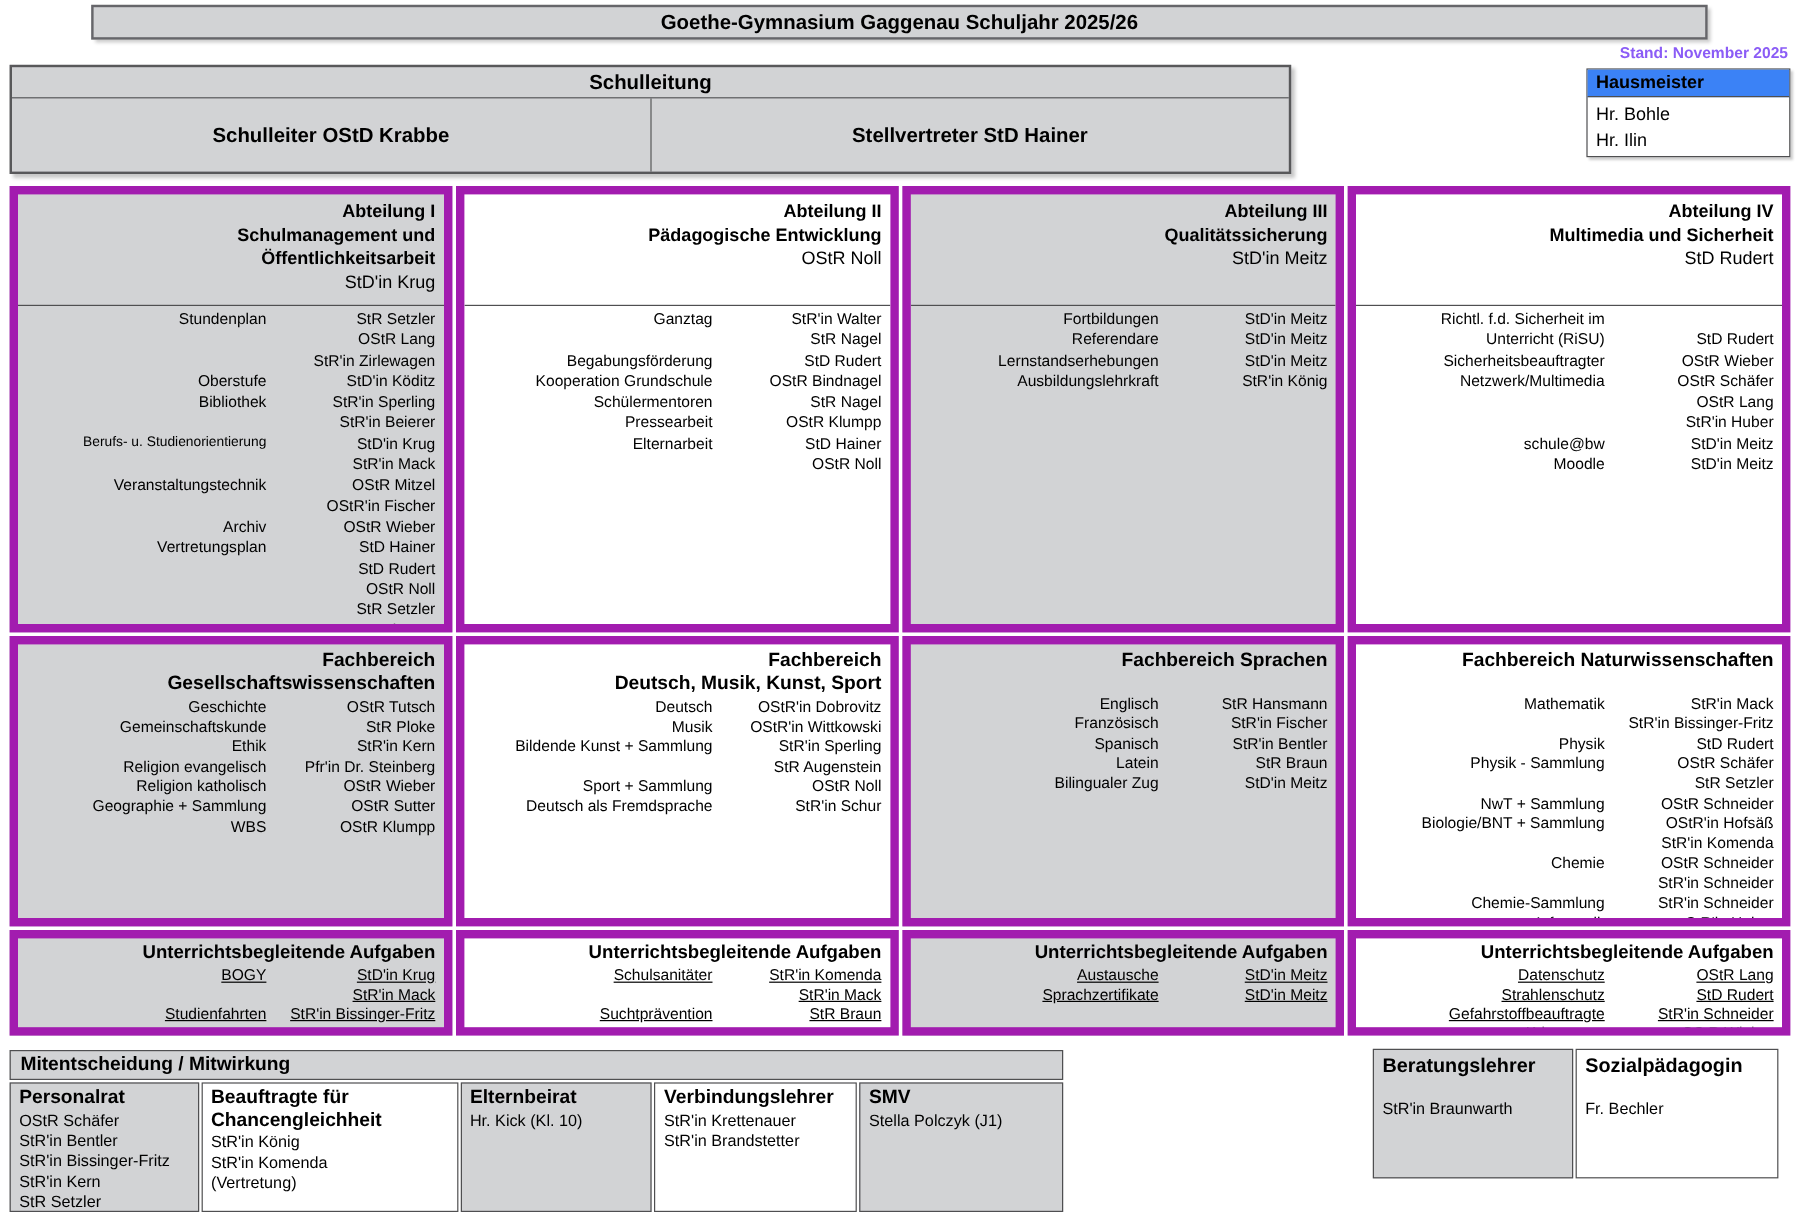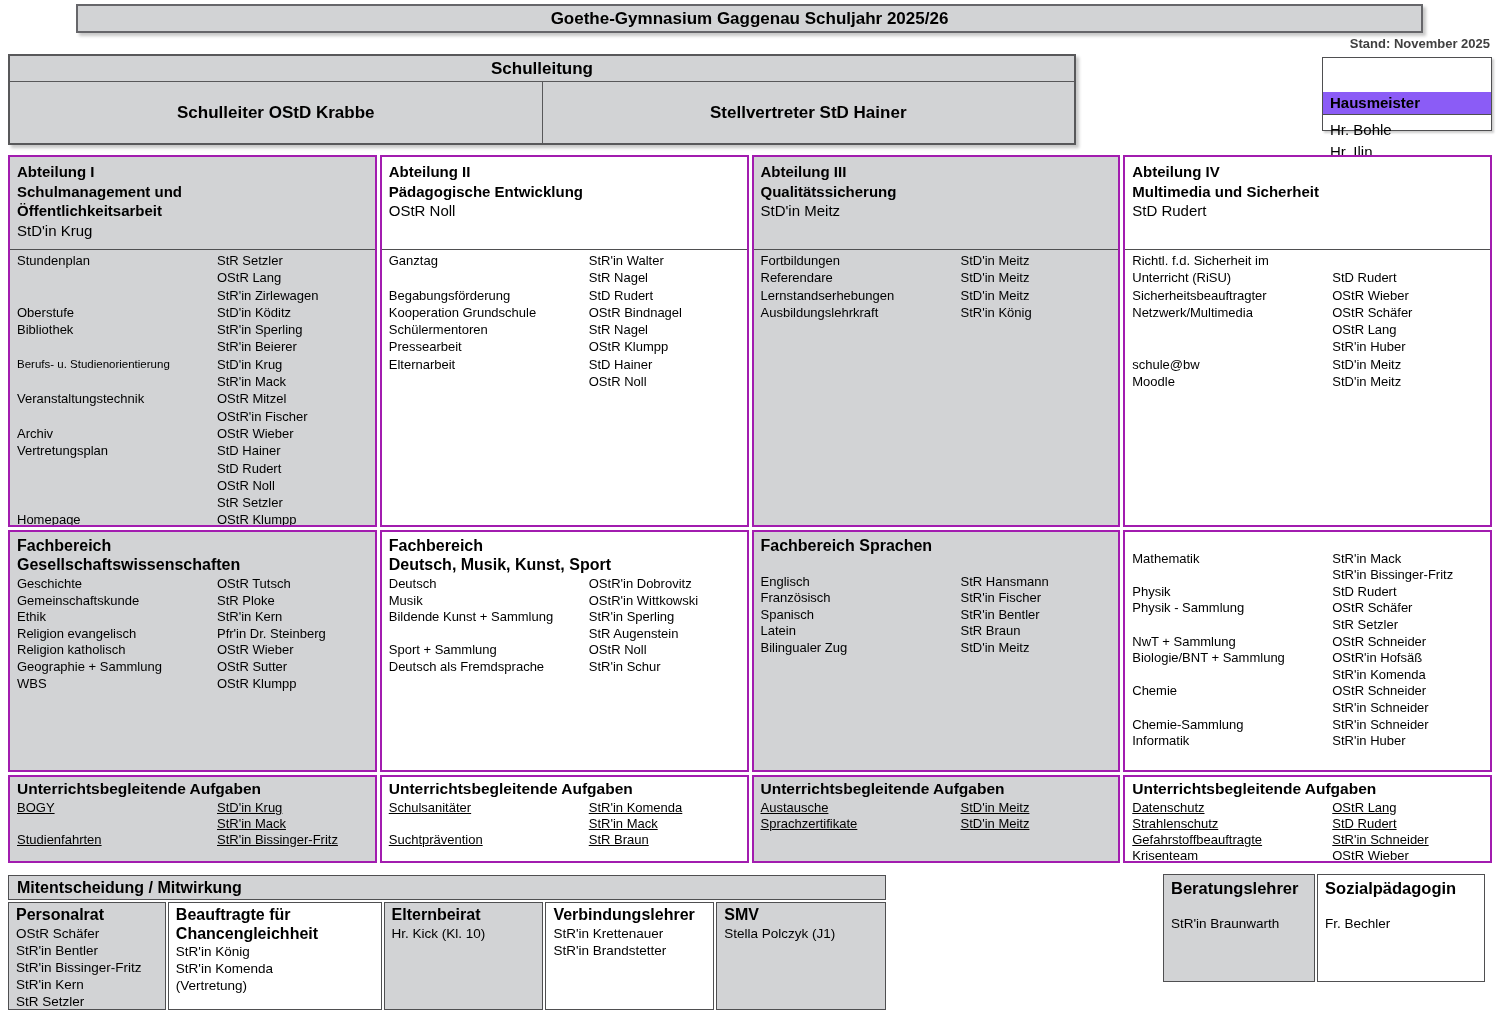--- a/index.html
+++ b/index.html
@@ -5,40 +5,40 @@
   * { margin:0; padding:0; box-sizing:border-box; }
   body { font-family:"Liberation Sans","DejaVu Sans",sans-serif; color:#000; background:#f4f4f4; }
   .page { position:relative; width:1500px; height:1016px; background:#ffffff; overflow:hidden; }
 
   .shaded { background:#d2d3d5; }
   .white-bg { background:#ffffff; }
 
   .title-box { position:absolute; left:76px; top:4px; width:1347px; height:29px;
     background:#d2d3d5; border:2px solid #66666a; box-shadow:3px 3px 3px rgba(0,0,0,0.22);
     display:flex; align-items:center; justify-content:center; font-weight:bold; font-size:17px; }
-  .stand { position:absolute; right:10px; top:36px; color:#404040; font-weight:bold; font-size:13px; }
+  .stand { position:absolute; right:10px; top:36px; color:#8b5cf6; font-weight:bold; font-size:13px; }
 
   .sl-box { position:absolute; left:8px; top:54px; width:1068px; height:91px;
     border:2px solid #58585a; background:#d2d3d5; box-shadow:3px 3px 3px rgba(0,0,0,0.22); }
   .sl-header { height:26px; border-bottom:1px solid #58585a; display:flex; align-items:center;
     justify-content:center; font-weight:bold; font-size:17px; }
   .sl-cells { display:flex; height:61px; }
   .sl-cell { flex:1; display:flex; align-items:center; justify-content:center; font-weight:bold; font-size:17px; }
   .sl-cell.first { border-right:1px solid #58585a; }
 
   .hm-box { position:absolute; left:1322px; top:57px; width:170px; height:74px;
     border:1px solid #4f4f51; background:#fff; box-shadow:2px 2px 2px rgba(0,0,0,0.2); }
-  .hm-header { height:23px; background:#8b5cf6; border-bottom:1px solid #4f4f51;
-    font-weight:bold; font-size:15px; padding:2px 7px;margin-top:34px; }
+  .hm-header { height:23px; background:#3b82f6; border-bottom:1px solid #4f4f51;
+    font-weight:bold; font-size:15px; padding:2px 7px; }
   .hm-names { padding:4px 7px; font-size:15px; line-height:22px; }
 
   #grid { position:absolute; left:8px; top:155px; width:1484px; display:grid;
     grid-template-columns:repeat(4,1fr); grid-template-rows:372px 242px 88px;
     gap:3px; grid-auto-flow:column; }
-  .gbox { border:2px solid #a21caf; overflow:hidden; }
+  .gbox { border:7px solid #a21caf; overflow:hidden;text-align:right; }
 
   .sec-head.abt-head { height:93px; border-bottom:1px solid #4f4f51; padding:5px 7px 0; }
   .bold-line { font-weight:bold; font-size:15px; line-height:19.5px; }
   .leader-line { font-size:15px; line-height:20px; }
 
   .fb-head { padding:4px 7px 0; }
   .fb-title { font-weight:bold; font-size:16px; line-height:19px; }
 
   .task-title { font-weight:bold; font-size:15.5px; line-height:18px; padding:3px 7px 0; }
 
@@ -409,20 +409,23 @@
             <div class="lbl">schule@bw</div>
             <div class="nm">StD'in Meitz</div>
           </div>
           <div class="row">
             <div class="lbl">Moodle</div>
             <div class="nm">StD'in Meitz</div>
           </div>
         </div>
       </div>
       <div class="gbox white-bg">
+        <div class="sec-head fb-head">
+          <div class="fb-title">Fachbereich Naturwissenschaften</div>
+        </div>
         <div class="rows fb">
           <div class="row">
             <div class="lbl"></div>
             <div class="nm"></div>
           </div>
           <div class="row">
             <div class="lbl">Mathematik</div>
             <div class="nm">StR'in Mack</div>
           </div>
           <div class="row">
@@ -533,21 +536,21 @@
           <div class="bbox-title">SMV</div>
           <div class="bbox-items">
             <div class="bitem">Stella Polczyk (J1)</div>
           </div>
         </div>
       </div>
   </div>
 
   <div id="beratung">
     <div class="bot-row" id="beratung-boxes">
-        <div class="bbox shaded" style="width: 153px; margin-left: 19px;">
+        <div class="bbox shaded" style="width: 167px;">
           <div class="brbox-title">Beratungslehrer</div>
           <div class="bbox-items">
             <div class="bitem"></div>
             <div class="bitem">StR'in Braunwarth</div>
           </div>
         </div>
         <div class="bbox white-bg" style="width: 169px;">
           <div class="brbox-title">Sozialpädagogin</div>
           <div class="bbox-items">
             <div class="bitem"></div>

